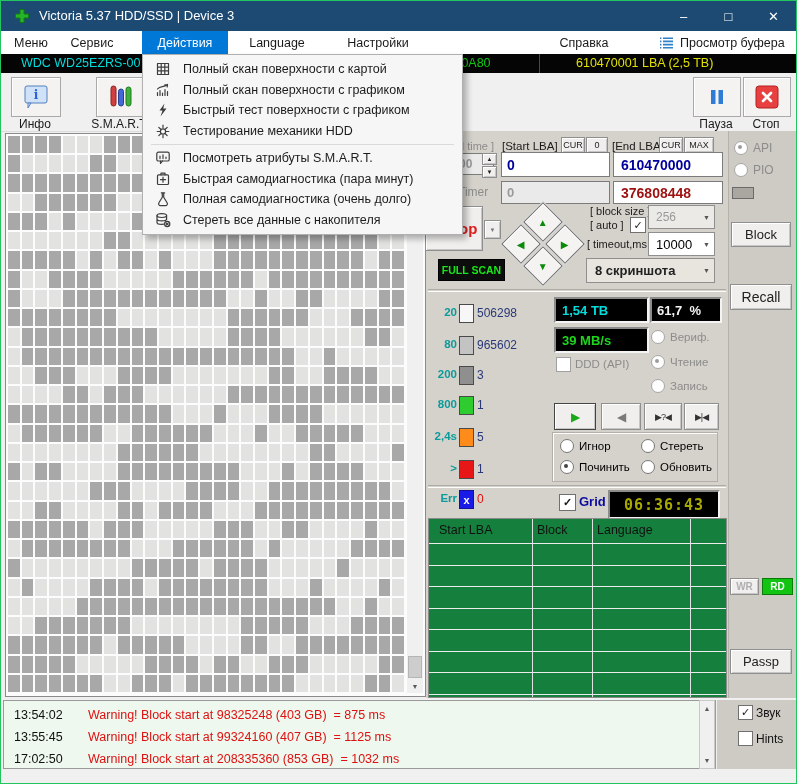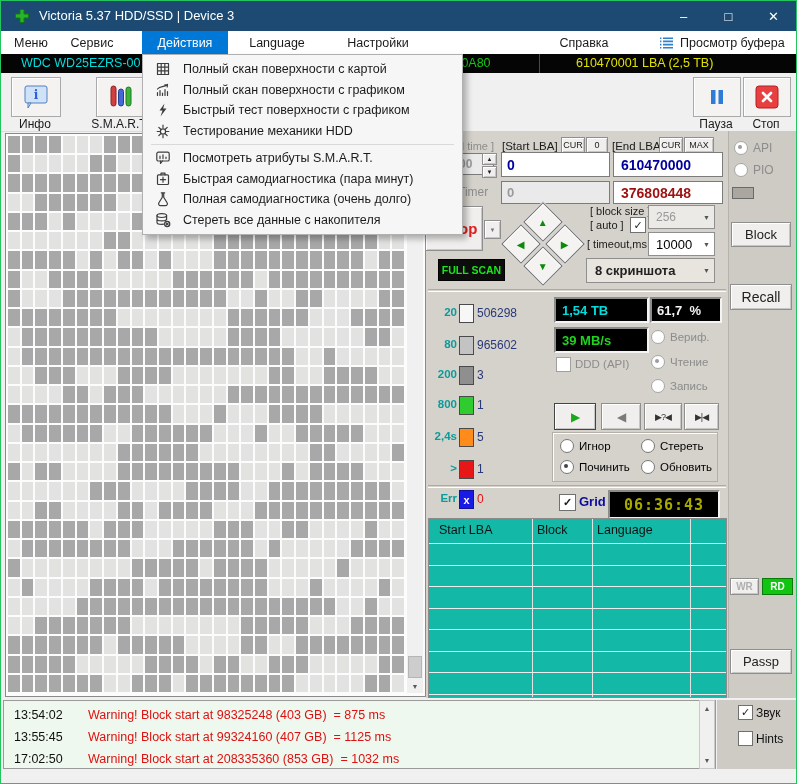--- a/index.html
+++ b/index.html
@@ -55,21 +55,21 @@
   .diamond{position:absolute;width:26px;height:26px;background:#f4f3f1;border:1px solid #6d6d6d;box-shadow:inset 1px 1px 0 #fff,0 0 0 1px #d8d8d8;transform:rotate(45deg);display:flex;align-items:center;justify-content:center;}
   .diamond span{transform:rotate(-45deg);color:#0c8a0c;font-size:10px;}
   .sel-box{display:flex;align-items:center;border:1px solid #8f8f8f;background:#fff;font-size:12px;}
   .sel-arrow{margin-left:auto;margin-right:4px;font-size:7px;color:#555;}
   .groove{border-top:1px solid #aeaba5;border-bottom:1px solid #fdfdfd;}
   
   .stat-lbl{position:absolute;width:26px;text-align:right;font-size:11.5px;font-weight:bold;color:#0b9b9b;}
   .stat-chip{position:absolute;width:13px;height:17px;border:1px solid #4a4a4a;}
   .stat-cnt{position:absolute;font-size:12px;color:#283878;}
   
-  #dtable{left:427px;top:517px;width:297px;height:178px;background:#14b8a6;border:1px solid #8a8a8a;}
+  #dtable{left:427px;top:517px;width:297px;height:178px;background:#15803d;border:1px solid #8a8a8a;}
   .th{position:absolute;top:4px;font-size:12.5px;color:#111;}
   .vline{position:absolute;top:0;width:1px;height:100%;background:#e2e2e2;}
   .hline{position:absolute;left:0;width:100%;height:1px;background:#ececec;}
   
   #log{left:2px;top:699px;width:713px;height:69px;background:#eef8ee;border:1px solid #9a9a9a;box-sizing:border-box;}
   .logrow{display:flex;align-items:center;height:22px;font-size:12.5px;}
   .ltime{width:62px;margin-left:10px;color:#101010;}
   .lmsg{color:#dd1111;margin-left:12px;white-space:pre;}
   #logscroll{left:698px;top:699px;width:16px;height:69px;background:#f0f0f0;border:1px solid #c9c9c9;box-sizing:border-box;}
   #bottomstrip{left:0;top:768px;width:795px;height:14px;background:#f0f0f0;}

